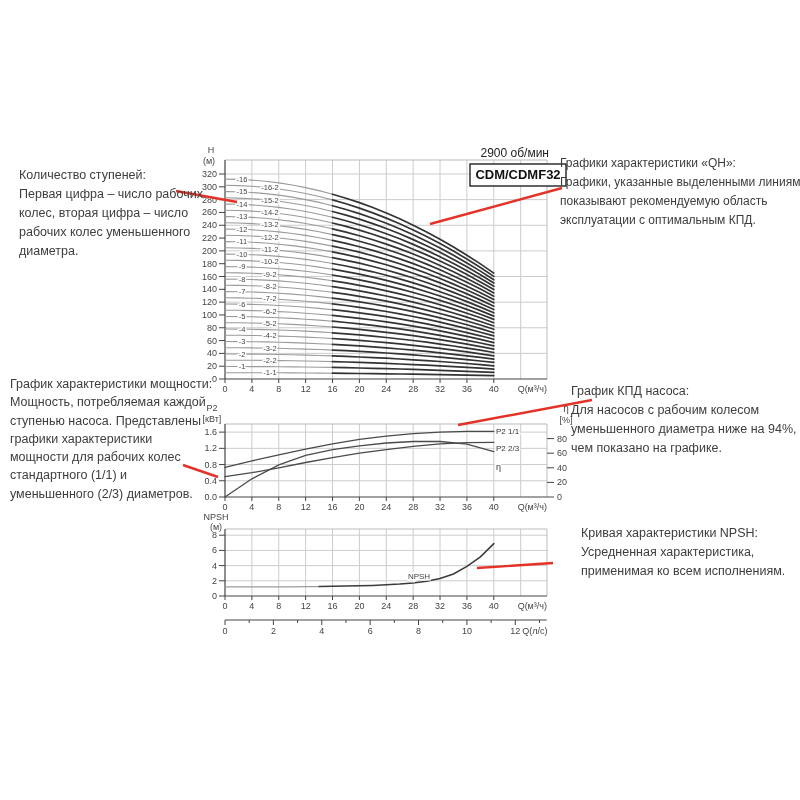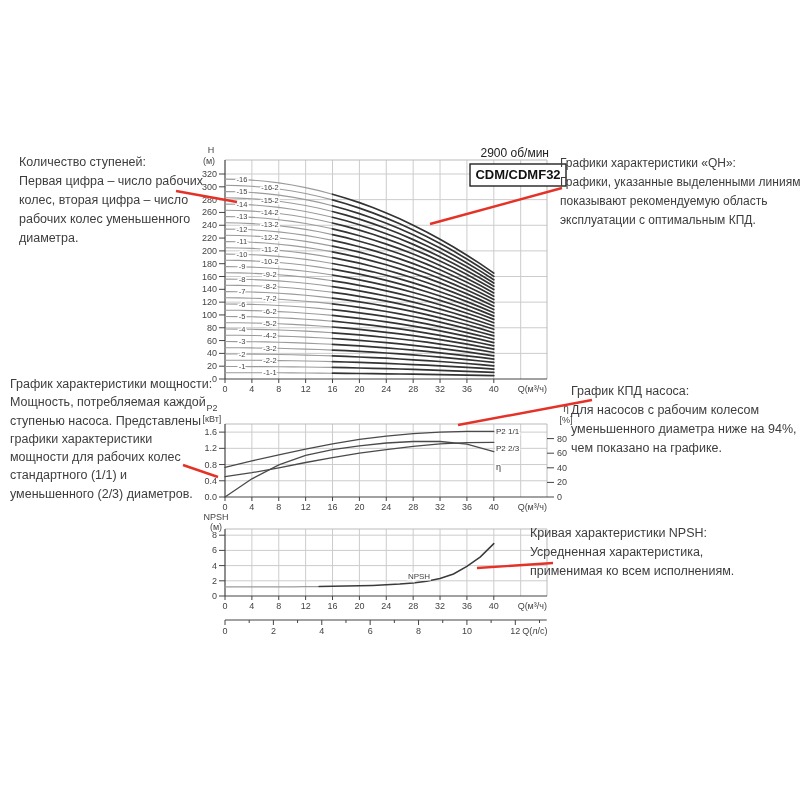--- a/index.html
+++ b/index.html
@@ -357,21 +357,21 @@
       </g>
       <g>
         <line x1="176" y1="191" x2="237" y2="202" stroke="#e53228" stroke-width="2.4"></line>
         <line x1="562" y1="188" x2="430" y2="224" stroke="#e53228" stroke-width="2.4"></line>
         <line x1="183" y1="465" x2="218" y2="477" stroke="#e53228" stroke-width="2.4"></line>
         <line x1="592" y1="400" x2="458" y2="425" stroke="#e53228" stroke-width="2.4"></line>
         <line x1="553" y1="563" x2="477" y2="568" stroke="#e53228" stroke-width="2.4"></line>
       </g>
     </svg>
 
-  <div class="note" style="left:19px;top:153px;">Количество ступеней:
+  <div class="note" style="left:19px;top:166px;">Количество ступеней:
 Первая цифра – число рабочих
 колес, вторая цифра – число
 рабочих колес уменьшенного
 диаметра.</div>
 
   <div class="note" style="left:560px;top:154px;font-size:12px;">Графики характеристики «QH»:
 Графики, указанные выделенными линиями,
 показывают рекомендуемую область
 эксплуатации с оптимальным КПД.</div>
 
@@ -381,17 +381,17 @@
 графики характеристики
 мощности для рабочих колес
 стандартного (1/1) и
 уменьшенного (2/3) диаметров.</div>
 
   <div class="note" style="left:571px;top:382px;">График КПД насоса:
 Для насосов с рабочим колесом
 уменьшенного диаметра ниже на 94%,
 чем показано на графике.</div>
 
-  <div class="note" style="left:530px;top:524px;">Кривая характеристики NPSH:
+  <div class="note" style="left:581px;top:524px;">Кривая характеристики NPSH:
 Усредненная характеристика,
 применимая ко всем исполнениям.</div>
 
 </div>
 
 </body></html>

